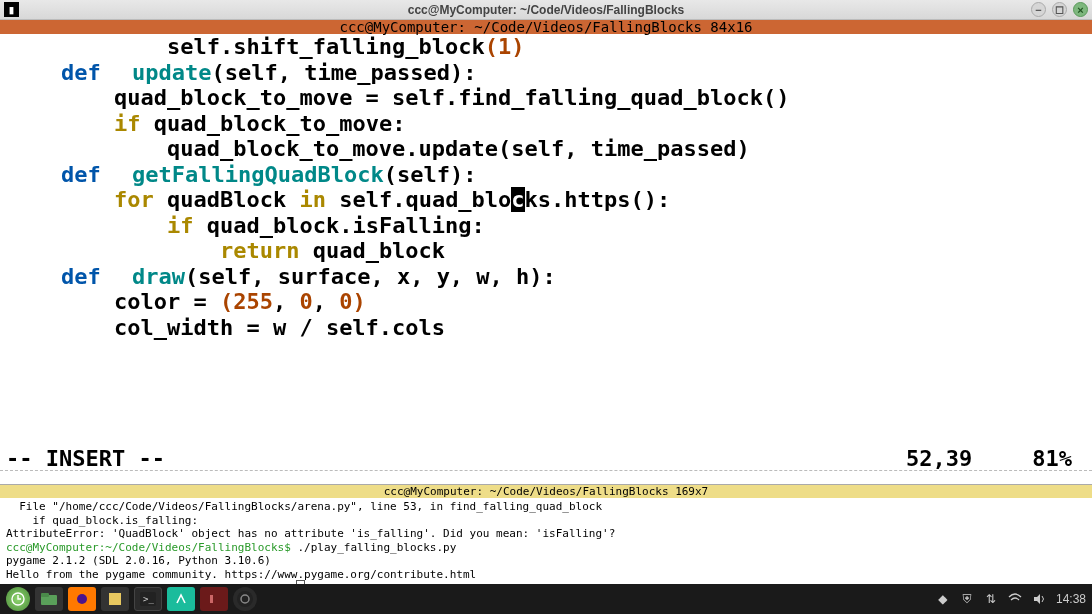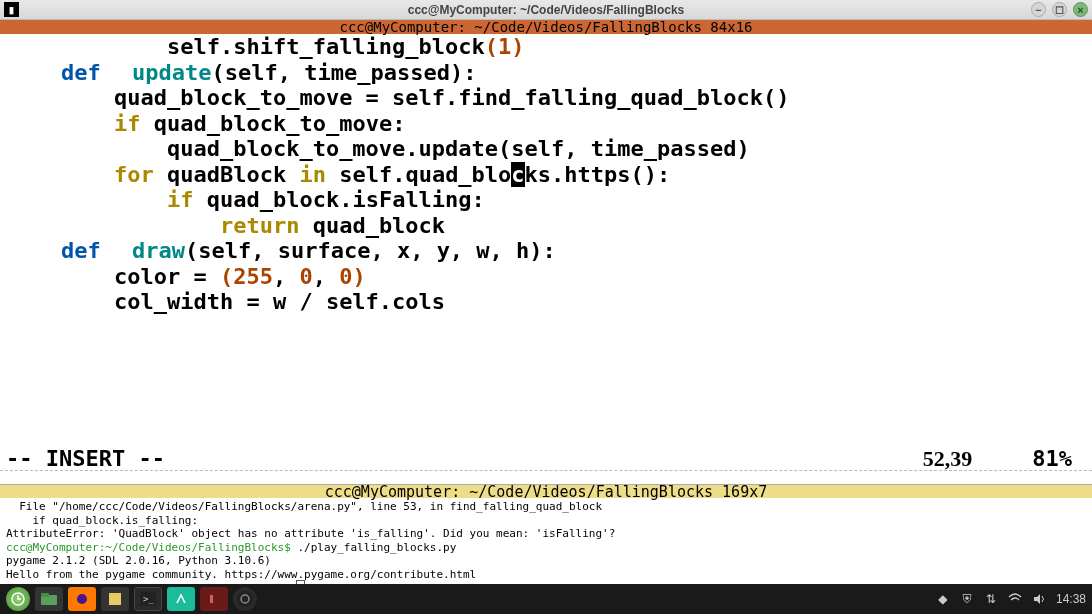--- a/index.html
+++ b/index.html
@@ -84,32 +84,32 @@
 .cursor-block { background: #000; color: #fff; }
 .vim-status {
   display: flex;
   font-weight: bold;
   font-size: 22px;
   background: #fff;
   height: 24px;
   align-items: flex-start;
 }
 .vim-status .mode { padding-left: 6px; text-align: center; }
-.vim-status .pos { margin-left: auto; padding-right: 60px; font-family: Liberation Serif, serif; }
+.vim-status .pos { margin-left: auto; padding-right: 60px; }
 .vim-status .pct { padding-right: 20px; }
 .separator-h {
   height: 14px;
   width: 100%;
   border-top: 1px dashed #bbb;
   background: #fff;
 }
 .tmux-pane-title.second {
   background: #eedd88;
   color: #000;
-  font-size: 15px;
+  font-size: 11px;
   border-top: 1px solid #aaa;
 }
 .terminal-area {
   background: #fff;
   font-family: "DejaVu Sans Mono", monospace;
   font-size: 11px;
   line-height: 13.5px;
   color: #000;
   padding: 2px 6px 4px 6px;
   height: 94px;
@@ -174,20 +174,21 @@
 <div class="tmux-pane-title">ccc@MyComputer: ~/Code/Videos/FallingBlocks 84x16</div>
 
 <div class="editor-area">
   <div class="code-line"><span>            self.shift_falling_block</span><span class="paren-hi">(</span><span class="number">1</span><span class="paren-hi">)</span></div>
   <div class="code-line"></div>
   <div class="code-line"><span>    </span><span class="kw-def">def</span><span> </span><span class="fn-name">update</span><span>(self, time_passed):</span></div>
   <div class="code-line">        quad_block_to_move = self.find_falling_quad_block()</div>
   <div class="code-line"><span>        </span><span class="kw-if">if</span><span> quad_block_to_move:</span></div>
   <div class="code-line">            quad_block_to_move.update(self, time_passed)</div>
   <div class="code-line"></div>
+  <div class="code-line"><span>    </span><span class="kw-def">def</span><span> </span><span class="fn-name">getFallingQuadBlock</span><span>(self):</span></div>
   <div class="code-line"><span>        </span><span class="kw-for">for</span><span> quadBlock </span><span class="kw-in">in</span><span> self.quad_blo</span><span class="cursor-block">c</span><span>ks.https():</span></div>
   <div class="code-line"><span>            </span><span class="kw-if">if</span><span> quad_block.isFalling:</span></div>
   <div class="code-line"><span>                </span><span class="kw-return">return</span><span> quad_block</span></div>
   <div class="code-line"></div>
   <div class="code-line"><span>    </span><span class="kw-def">def</span><span> </span><span class="fn-name">draw</span><span>(self, surface, x, y, w, h):</span></div>
   <div class="code-line"><span>        color = </span><span class="paren-hi">(</span><span class="number">255</span><span>, </span><span class="number">0</span><span>, </span><span class="number">0</span><span class="paren-hi">)</span></div>
   <div class="code-line">        col_width = w / self.cols</div>
 </div>
 
 <div class="vim-status">

